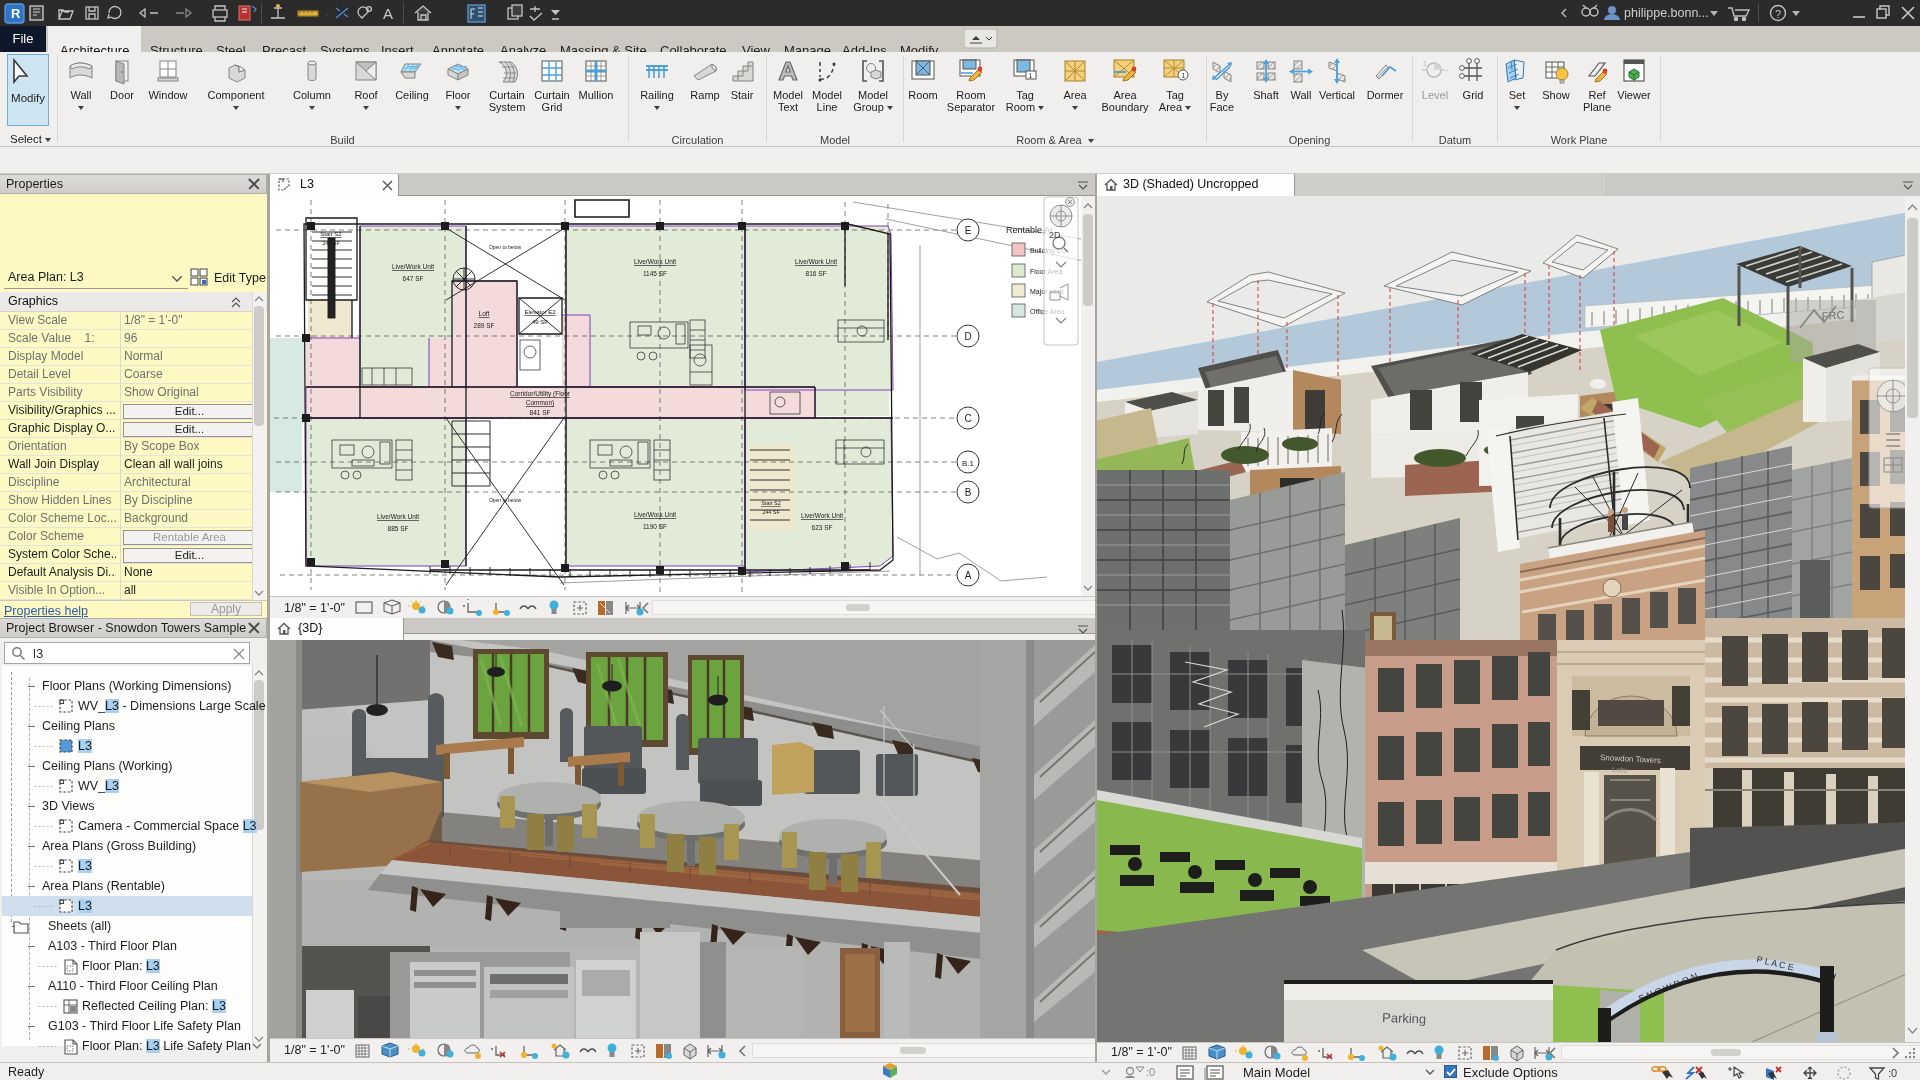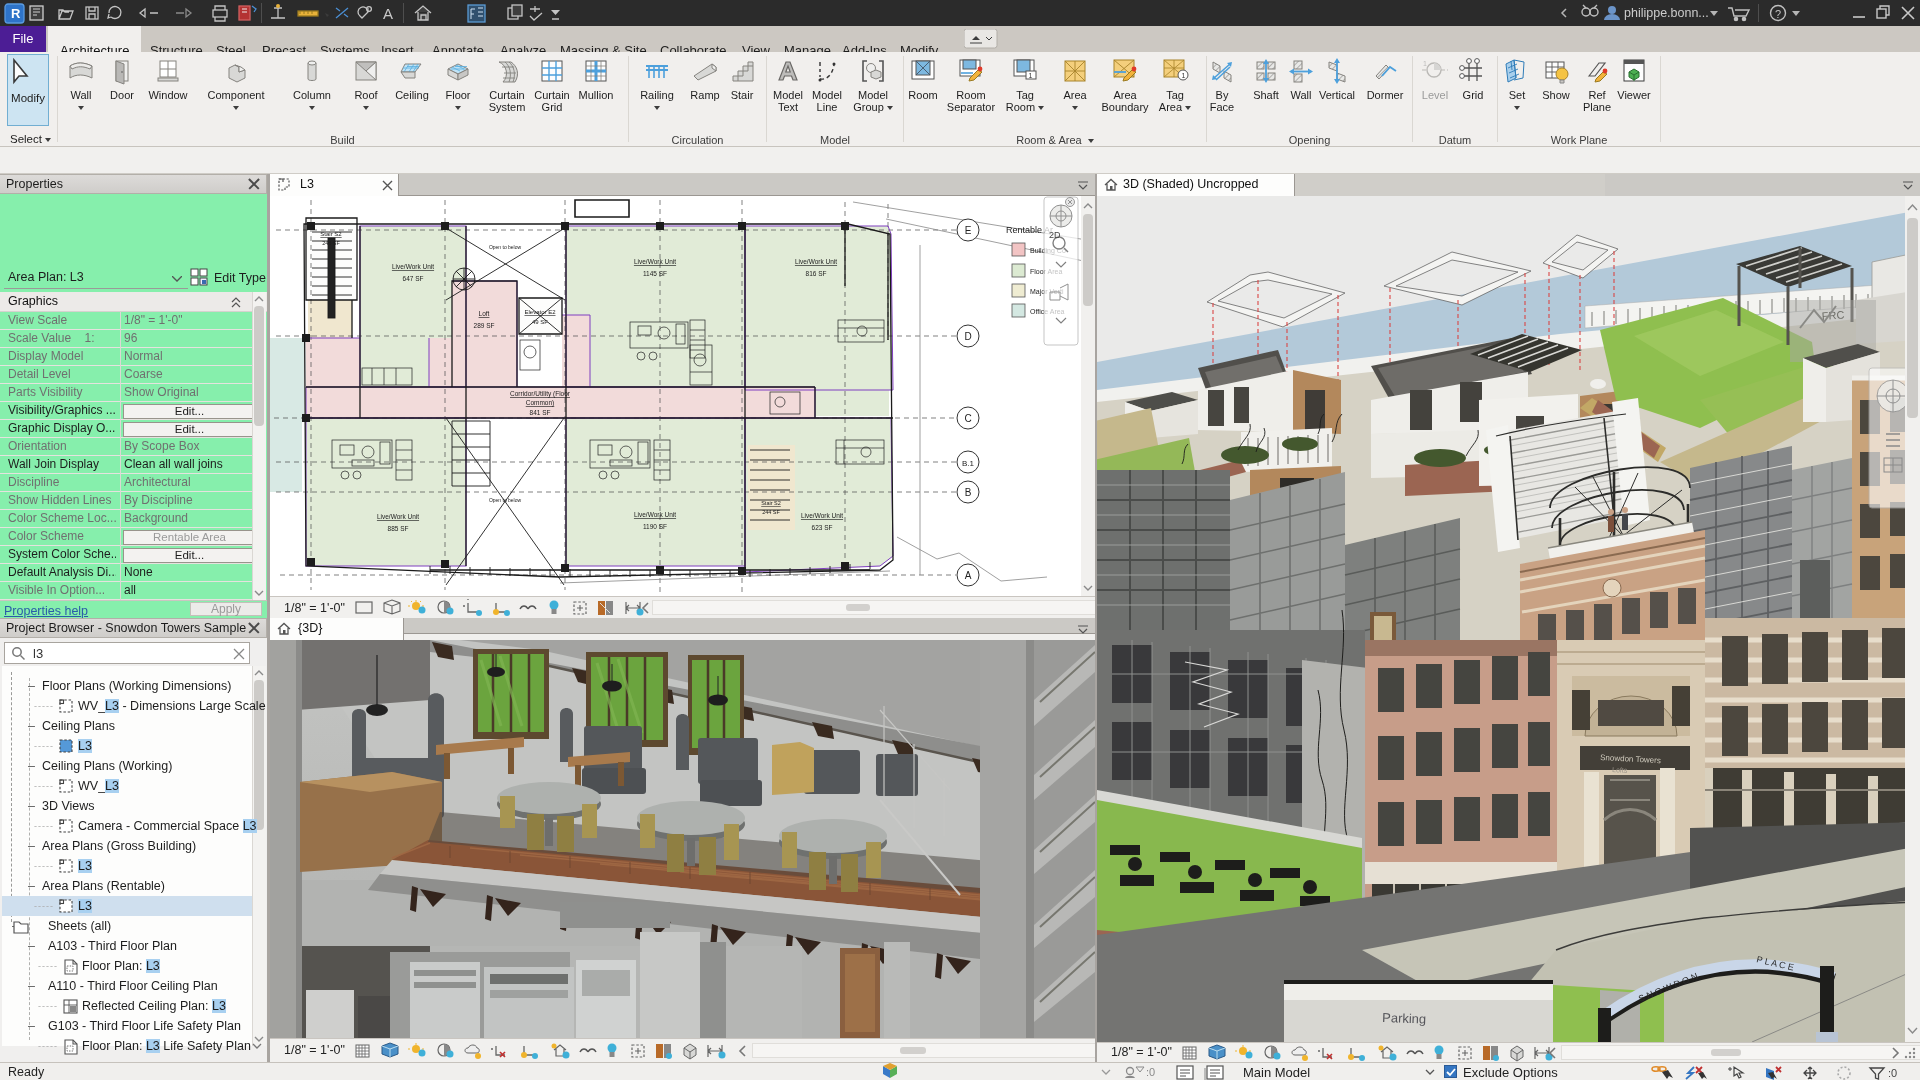--- a/index.html
+++ b/index.html
@@ -4,38 +4,38 @@
 html,body{width:1920px;height:1080px;overflow:hidden}
 body{font-family:"Liberation Sans",sans-serif;background:#f0efed;position:relative;font-size:12px;color:#1d1d1d}
 .a{position:absolute}
 svg{display:block}
 
 #tbar{left:0;top:0;width:1920px;height:26px;background:#2b2b2b}
 #title{position:absolute;left:760px;top:0;width:620px;height:26px;line-height:26px;text-align:center;color:#d2d2d2;font-size:12.5px;white-space:nowrap}
 
 #tabrow{left:0;top:26px;width:1920px;height:26px;background:#ccc8c2}
 .rtab{position:absolute;top:0;height:26px;line-height:26px;padding:12px 12px;font-size:13px;color:#1d1d1d}
-.rtab.file{background:#4c1d95;color:#fff;left:0;width:46px;text-align:center;padding:0}
+.rtab.file{background:#0f172a;color:#fff;left:0;width:46px;text-align:center;padding:0}
 .rtab.on{background:#f1efed;color:#111}
 
 #ribbon{left:0;top:52px;width:1920px;height:95px;background:#f1efed;border-bottom:1px solid #c8c4be}
 .rsep{position:absolute;top:4px;width:1px;height:86px;background:#dad7d2}
 .glabel{position:absolute;top:82px;height:13px;font-size:11px;color:#3c3c3c;text-align:center;white-space:nowrap}
 .rbtn{position:absolute;top:2px;text-align:center;font-size:11px;color:#1d1d1d;line-height:12px;white-space:nowrap}
 .rbtn .bic{margin:2px auto 3px auto;display:block}
 .car{display:inline-block;width:0;height:0;border-left:3.5px solid transparent;border-right:3.5px solid transparent;border-top:4px solid #3c3c3c;vertical-align:middle}
 
 #obar{left:0;top:147px;width:1920px;height:27px;background:#f1f0ee;border-bottom:1px solid #cfccc6}
 
 .ptitle{position:absolute;left:0;width:100%;height:20px;background:linear-gradient(#dddbd9,#cfcdca);border:1px solid #b3afa9;border-left:none;font-size:12.5px;color:#1c1c1c;line-height:19px;padding-left:6px}
 .px{position:absolute;right:6px;top:3px;width:12px;height:12px}
 .px:before,.px:after{content:"";position:absolute;left:-1px;top:5px;width:14px;height:1.6px;background:#4a4a4a}
 .px:before{transform:rotate(45deg)}.px:after{transform:rotate(-45deg)}
 
-#props{left:0;top:174px;width:268px;height:444px;background:#86efac;border-right:1px solid #a9a5a0;overflow:hidden}
+#props{left:0;top:174px;width:268px;height:444px;background:#fef9c3;border-right:1px solid #a9a5a0;overflow:hidden}
 .prow{position:absolute;left:0;width:252px;height:18px;border-bottom:1px solid #e5e2de;font-size:12px;line-height:17px}
 .prow .lab{position:absolute;left:8px;top:0;width:108px;overflow:hidden;white-space:nowrap;color:#707070}
 .prow .val{position:absolute;left:124px;top:0;width:126px;overflow:hidden;white-space:nowrap;color:#707070}
 .prow .blk{color:#1d1d1d}
 .pbtn{position:absolute;left:123px;top:1.5px;width:133px;height:15px;background:#f3f2f0;border:1px solid #98948c;text-align:center;font-size:11.5px;line-height:13px;color:#1d1d1d}
 
 #brow{left:0;top:618px;width:268px;height:444px;background:#f0efee;border-right:1px solid #a9a5a0;overflow:hidden}
 .trow{position:absolute;left:2px;width:250px;height:20px;font-size:12.5px;line-height:20px;white-space:nowrap;color:#1d1d1d}
 .hl{background:#a8d0f0}
 

